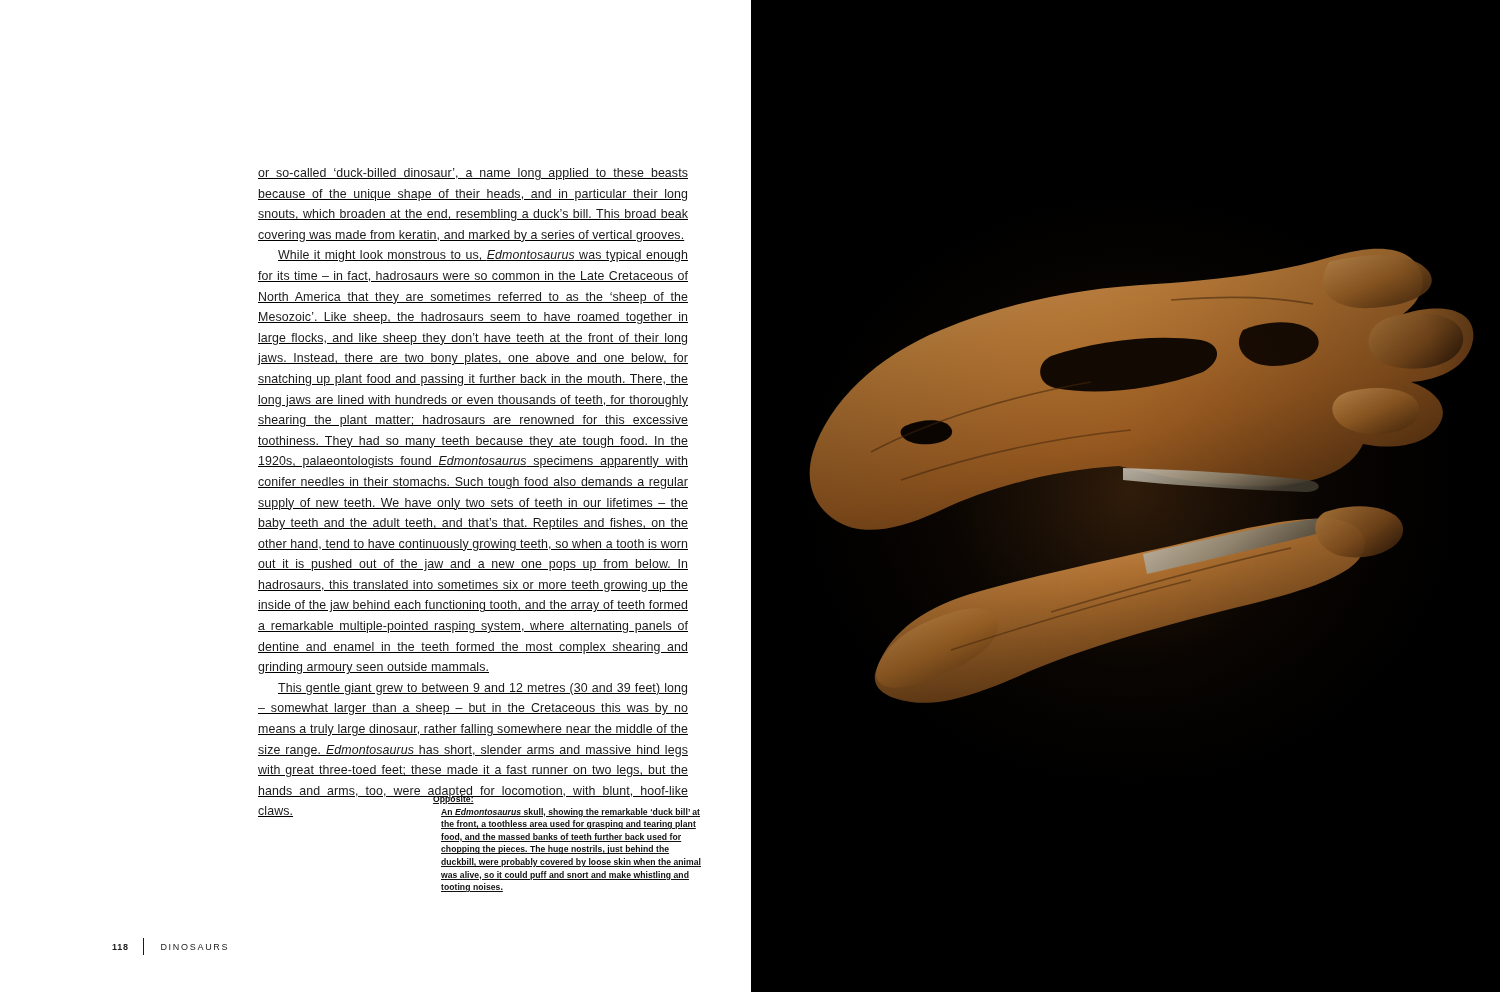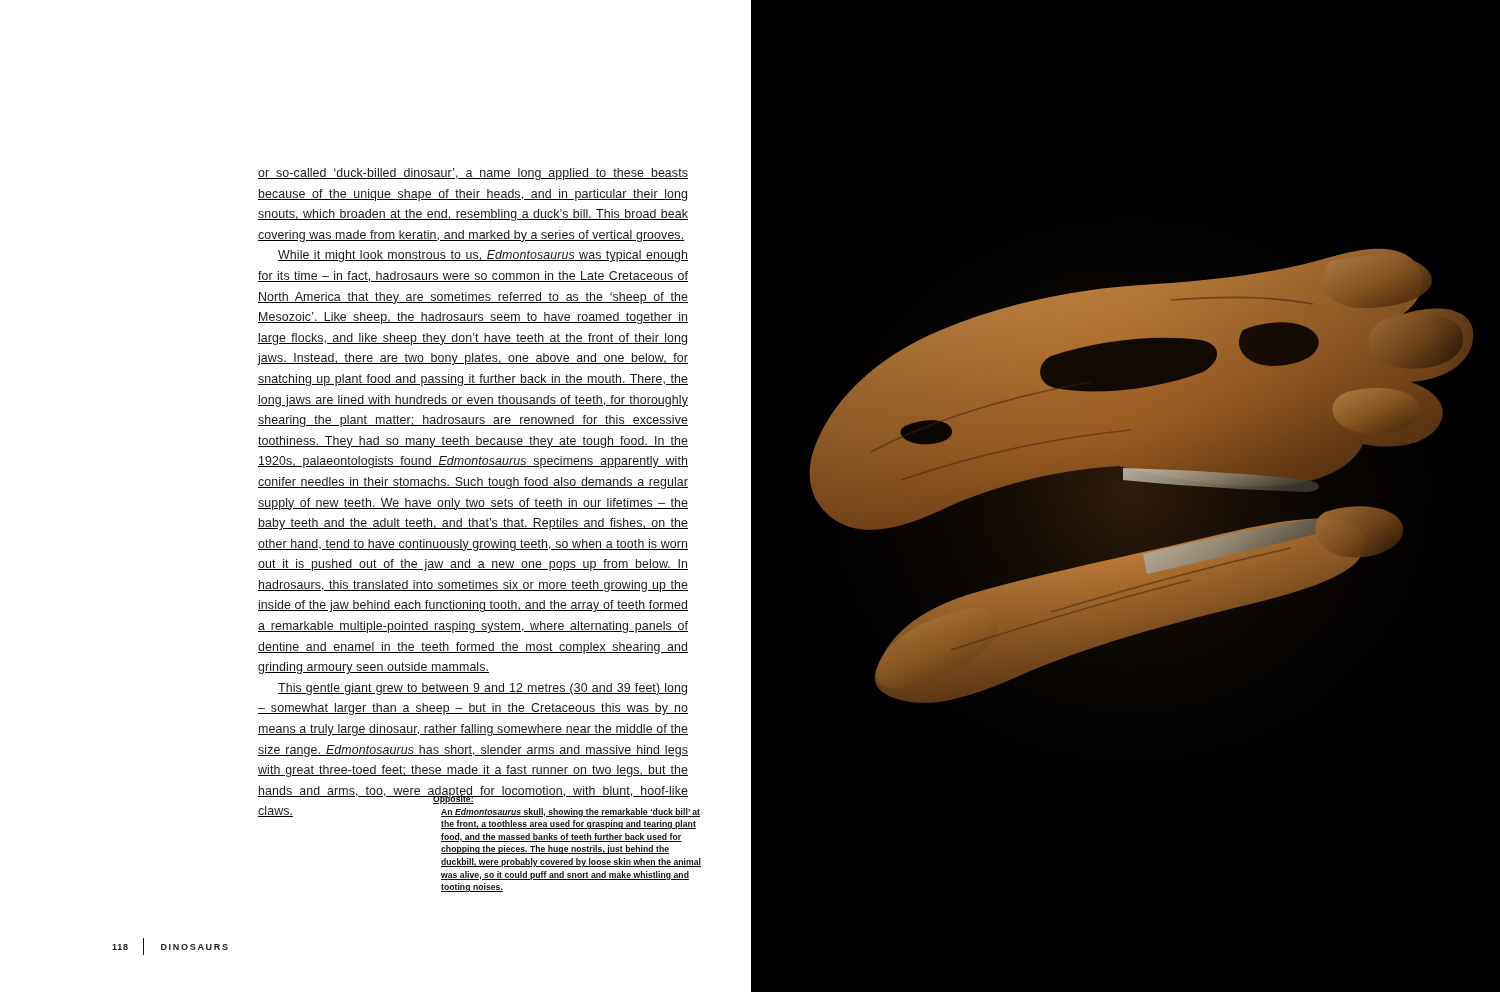--- a/index.html
+++ b/index.html
@@ -95,21 +95,21 @@
   }
   .folio-rule {
     display: inline-block;
     width: 1.5px;
     height: 17px;
     background: #1a1a1a;
     margin: 0 16px 0 14px;
   }
   .folio-title {
     font-size: 9px;
-    font-weight: bold;
+    font-weight: normal;
     color: #1a1a1a;
     letter-spacing: 1.7px;
   }
 
   
   .right-page {
     position: absolute;
     left: 751px;
     top: 0;
     width: 749px;

